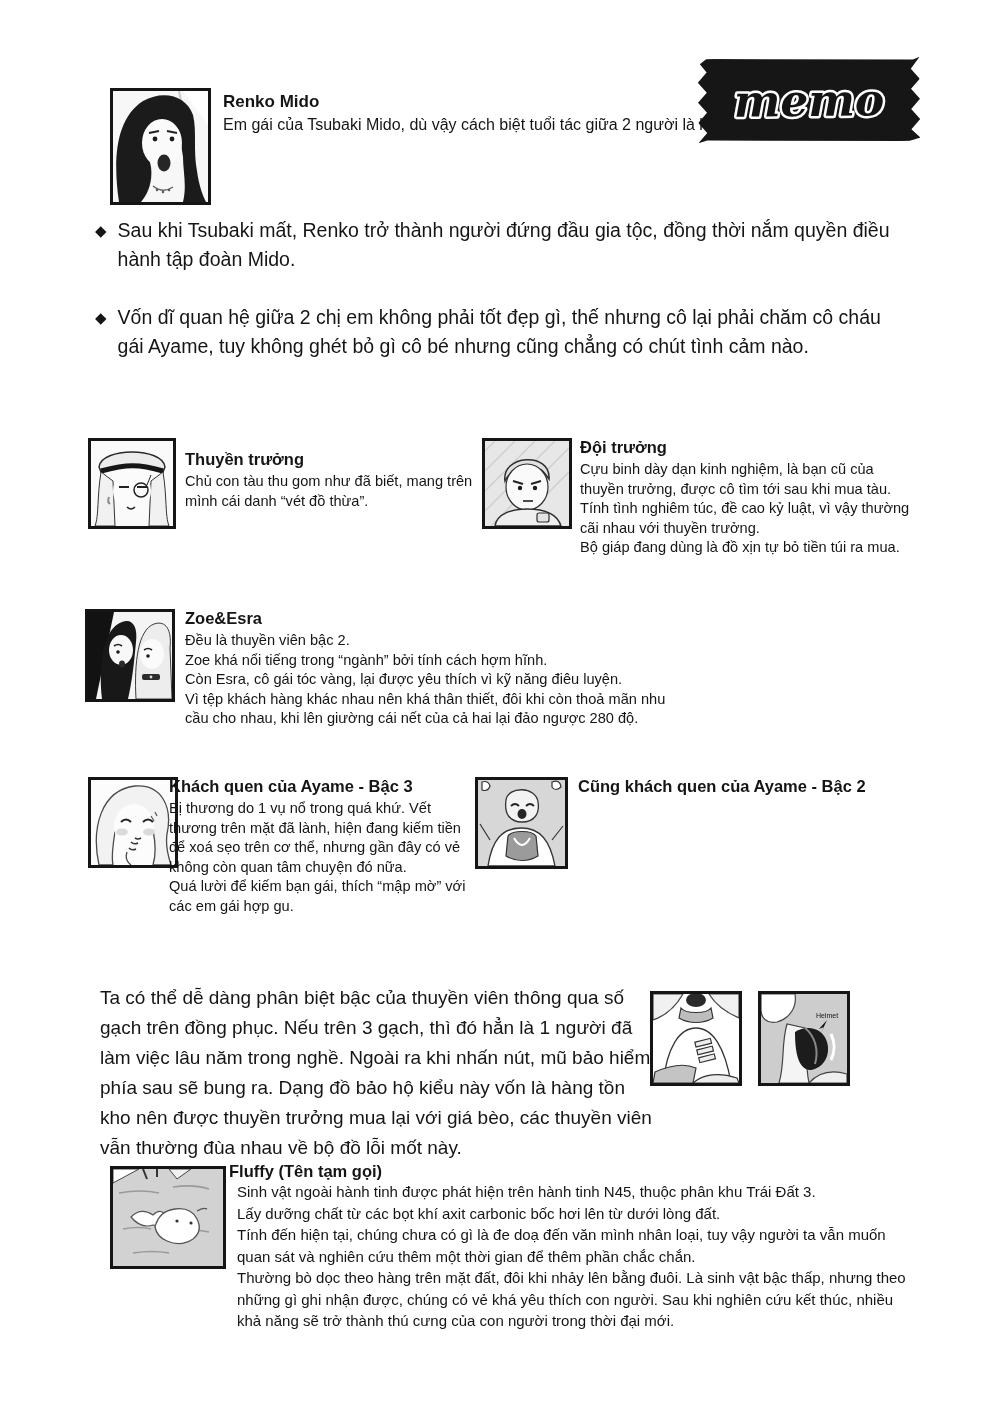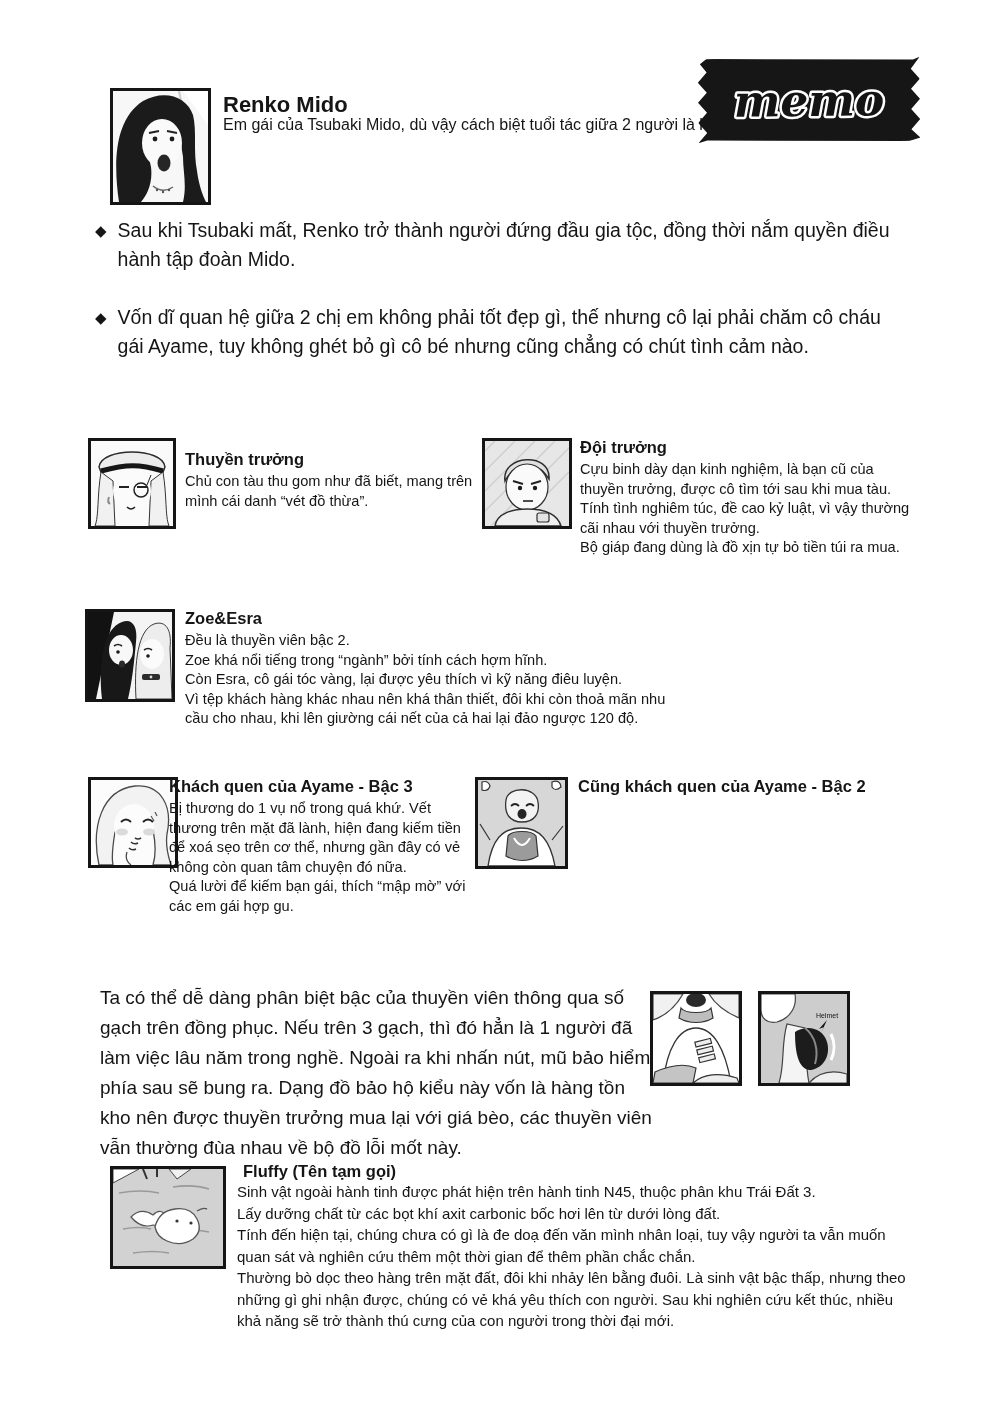--- a/index.html
+++ b/index.html
@@ -14,21 +14,21 @@
   .abs{position:absolute;}
   
   .portrait{
     position:absolute;
     border:3px solid #151515;
     background:#fbfbfb;
     box-sizing:border-box;
   }
   .portrait svg{display:block;width:100%;height:100%;}
   
-  .profile-name{font-size:22px;font-weight:bold;margin:0;}
+  .profile-name{font-size:17px;font-weight:bold;margin:0;}
   .profile-desc{font-size:16px;margin:0;}
   
   .memo-tape{
     position:absolute;
     background:#161616;
     transform:rotate(-0.6deg);
     clip-path:polygon(
       4% 0%, 97% 3%, 100% 0%, 96% 14%, 100% 26%, 96% 38%, 100% 50%,
       96% 62%, 100% 74%, 96% 86%, 100% 96%, 95% 100%,
       4% 97%, 0% 100%, 4% 88%, 0% 76%, 4% 64%, 0% 52%,
@@ -152,21 +152,21 @@
       <rect x="54" y="62" width="18" height="6" rx="2" fill="#2c2c2c"></rect>
       <circle cx="63" cy="65" r="1.4" fill="#dcdcdc"></circle>
     </svg>
   </div>
   <section class="abs" style="left:185px;top:608px;width:488px;">
     <h3 class="sec-title">Zoe&amp;Esra</h3>
     <div class="sec-body">
       <p>Đều là thuyền viên bậc 2.</p>
       <p>Zoe khá nổi tiếng trong “ngành” bởi tính cách hợm hĩnh.</p>
       <p>Còn Esra, cô gái tóc vàng, lại được yêu thích vì kỹ năng điêu luyện.</p>
-      <p>Vì tệp khách hàng khác nhau nên khá thân thiết, đôi khi còn thoả mãn nhu cầu cho nhau, khi lên giường cái nết của cả hai lại đảo ngược 120 độ.</p>
+      <p>Vì tệp khách hàng khác nhau nên khá thân thiết, đôi khi còn thoả mãn nhu cầu cho nhau, khi lên giường cái nết của cả hai lại đảo ngược 280 độ.</p>
     </div>
   </section>
 
   <div class="portrait" style="left:88px;top:777px;width:90px;height:91px;">
     <svg viewBox="0 0 84 85">
       <rect width="84" height="85" fill="#fcfcfc"></rect>
       <path d="M8,85 C0,48 10,10 44,6 C70,4 82,26 76,54 C74,68 78,78 80,85 L62,85 C66,72 64,60 62,50 L24,52 C22,64 20,76 22,85 Z" fill="#f2f2f2" stroke="#4a4a4a" stroke-width="1.3"></path>
       <ellipse cx="43" cy="46" rx="20" ry="22" fill="#fcfcfc"></ellipse>
       <path d="M30,42 q5,-5 10,0 M52,42 q5,-5 10,0" stroke="#222" stroke-width="2" fill="none"></path>
       <ellipse cx="31" cy="52" rx="6" ry="3.5" fill="#dadada"></ellipse>
@@ -245,21 +245,21 @@
       <path d="M56,0 L78,0 L64,10 Z" fill="#f0f0f0" stroke="#444" stroke-width="1"></path>
       <path d="M30,0 L34,10 M44,0 L44,8" stroke="#333" stroke-width="2"></path>
       <path d="M6,24 q22,-4 40,0 M60,18 q20,-3 36,2 M10,60 q16,-3 28,0 M70,62 q14,-2 26,1 M20,84 q20,-3 36,0" stroke="#9a9a9a" stroke-width="1.6" fill="none"></path>
       <path d="M18,48 q10,-10 22,-2 q8,-8 14,2 q-2,10 -14,8 q-12,4 -22,-8 Z" fill="#ffffff" stroke="#555" stroke-width="1.2"></path>
       <path d="M42,58 q4,-16 20,-18 q16,-2 22,10 q6,12 -4,20 q-12,8 -26,2 q-10,-4 -12,-14 Z" fill="#ffffff" stroke="#555" stroke-width="1.3"></path>
       <circle cx="64" cy="52" r="1.6" fill="#333"></circle>
       <circle cx="78" cy="54" r="1.6" fill="#333"></circle>
       <path d="M84,42 q6,-4 10,-2" stroke="#555" stroke-width="1.4" fill="none"></path>
     </svg>
   </div>
-  <h3 class="abs fluffy-title" style="left:243px;top:1161px;">Fluffy (Tên tạm gọi)</h3>
+  <h3 class="abs fluffy-title" style="left:229px;top:1161px;">Fluffy (Tên tạm gọi)</h3>
   <div class="abs fluffy-body" style="left:237px;top:1181px;width:678px;">
     <p>Sinh vật ngoài hành tinh được phát hiện trên hành tinh N45, thuộc phân khu Trái Đất 3.</p>
     <p>Lấy dưỡng chất từ các bọt khí axit carbonic bốc hơi lên từ dưới lòng đất.</p>
     <p>Tính đến hiện tại, chúng chưa có gì là đe doạ đến văn mình nhân loại, tuy vậy người ta vẫn muốn quan sát và nghiên cứu thêm một thời gian để thêm phần chắc chắn.</p>
     <p>Thường bò dọc theo hàng trên mặt đất, đôi khi nhảy lên bằng đuôi. Là sinh vật bậc thấp, nhưng theo những gì ghi nhận được, chúng có vẻ khá yêu thích con người. Sau khi nghiên cứu kết thúc, nhiều khả năng sẽ trở thành thú cưng của con người trong thời đại mới.</p>
   </div>
 
 </div>
 
 </body></html>

